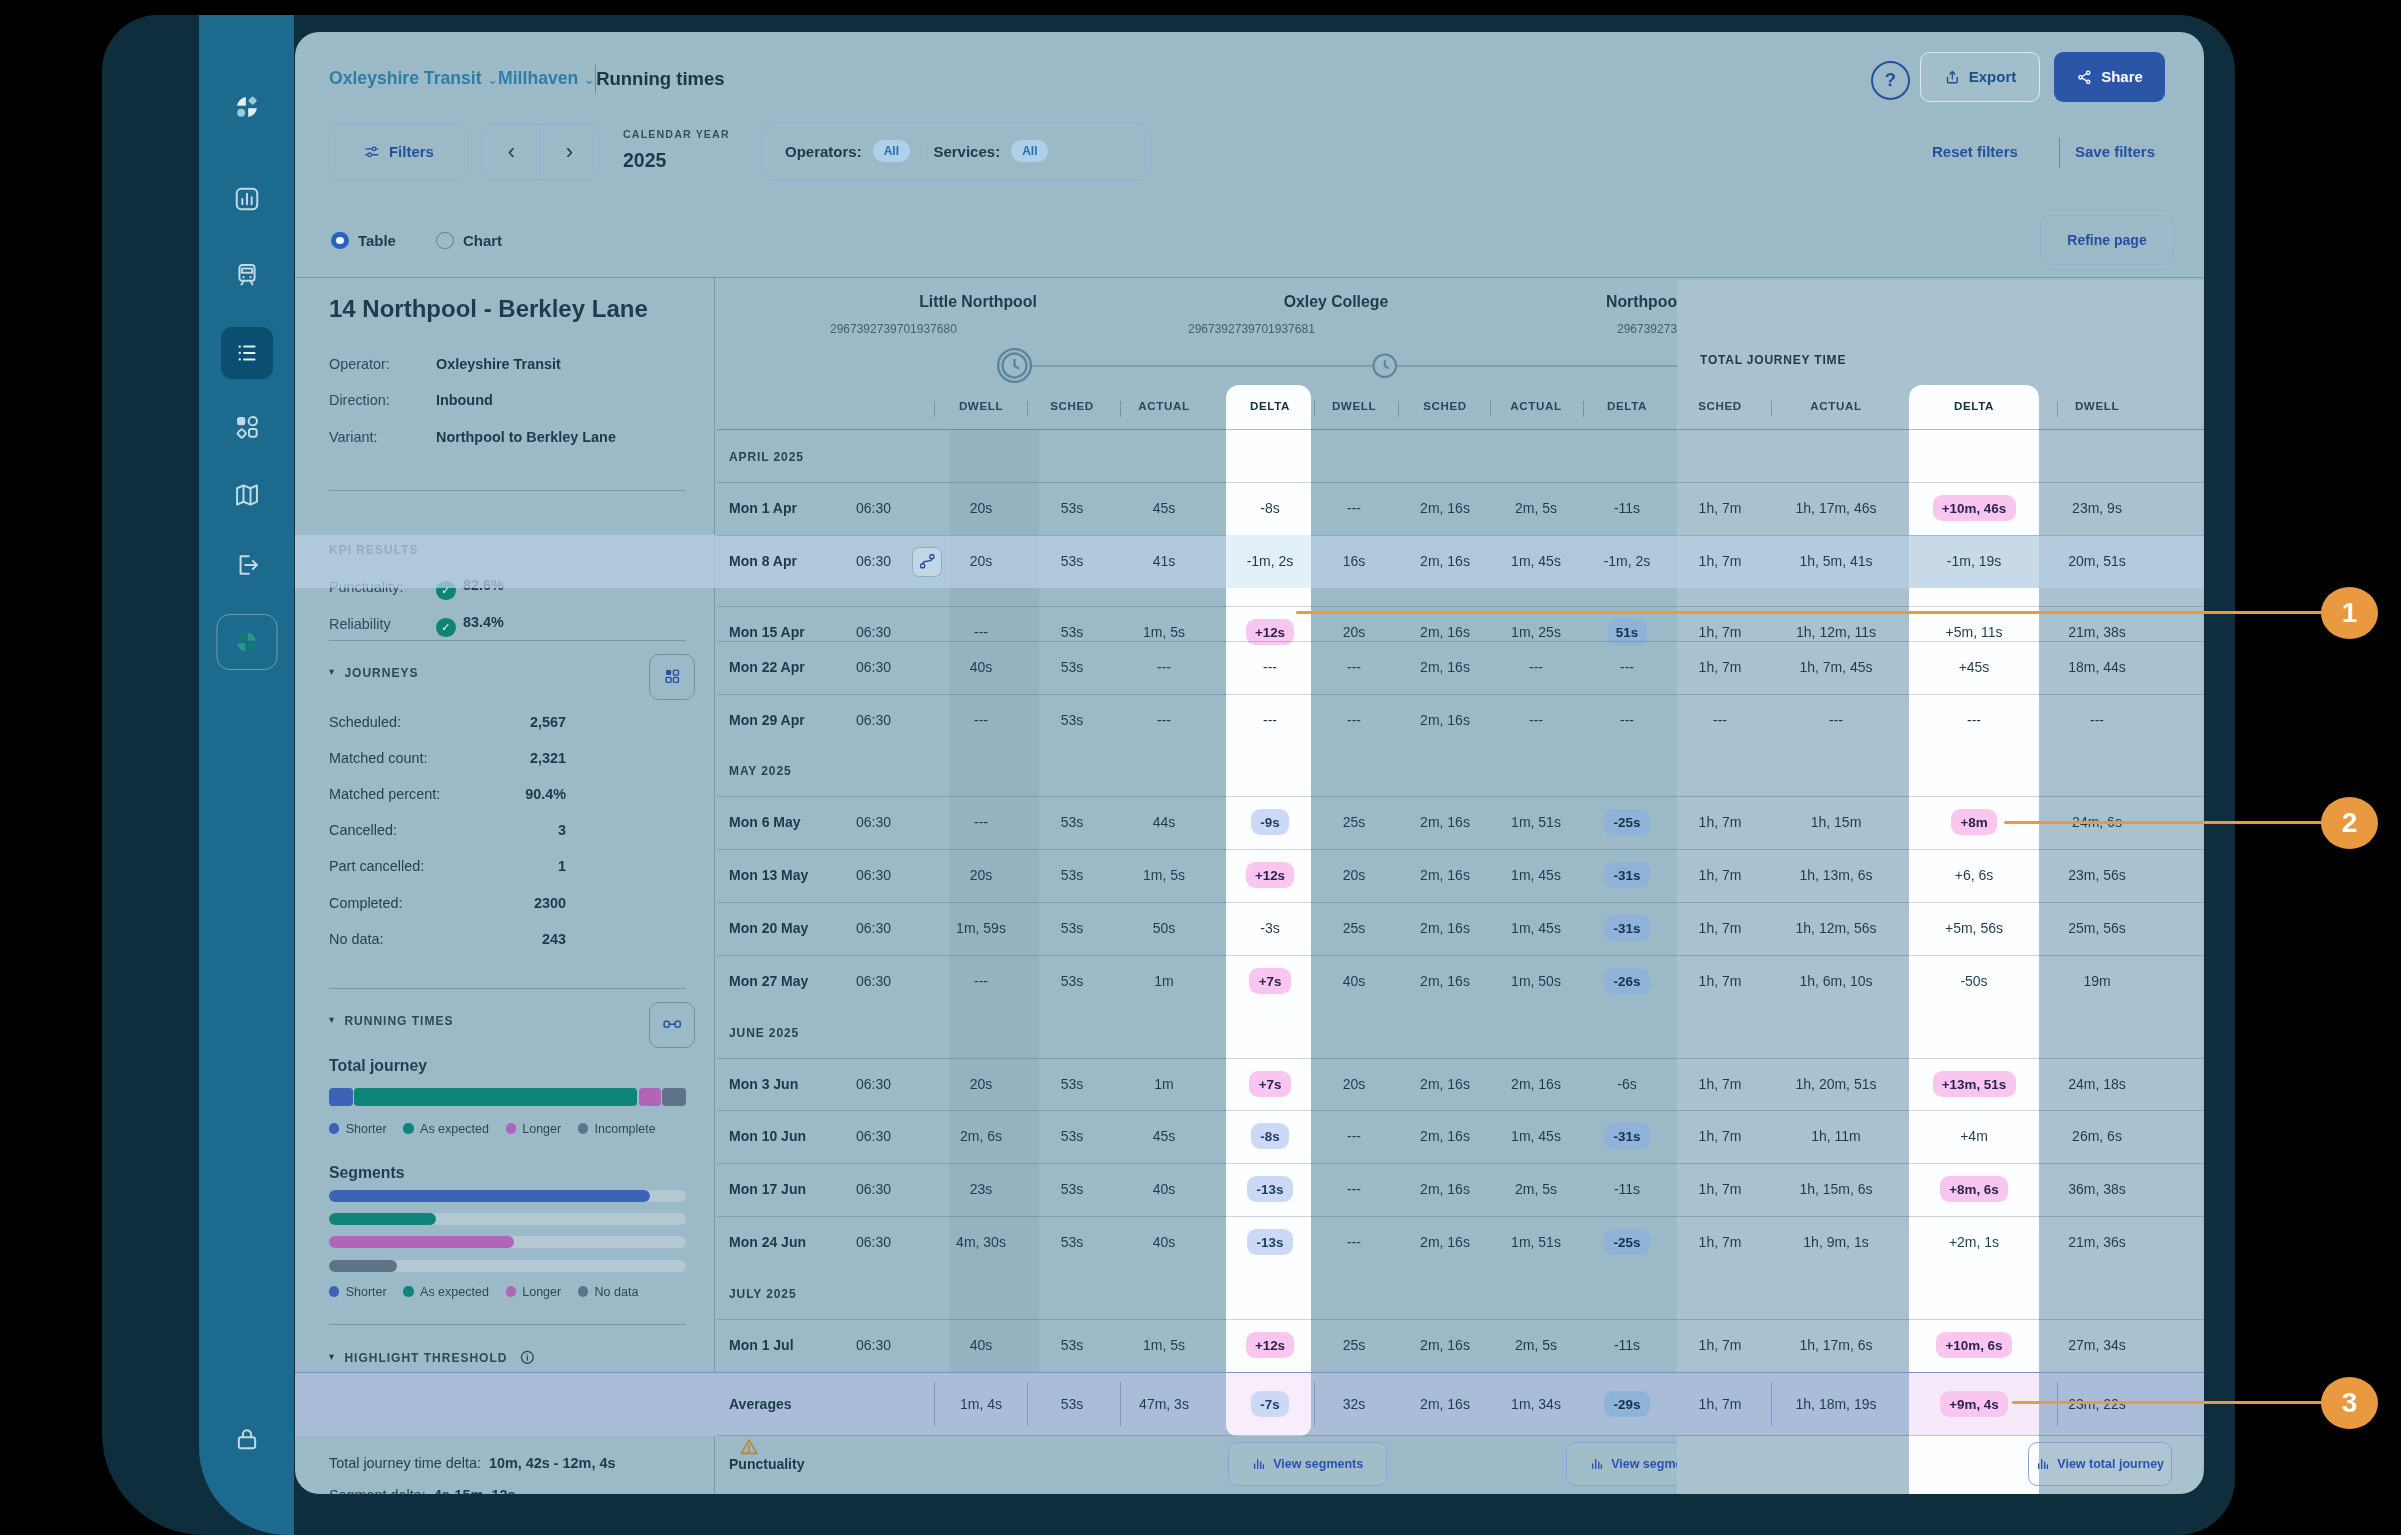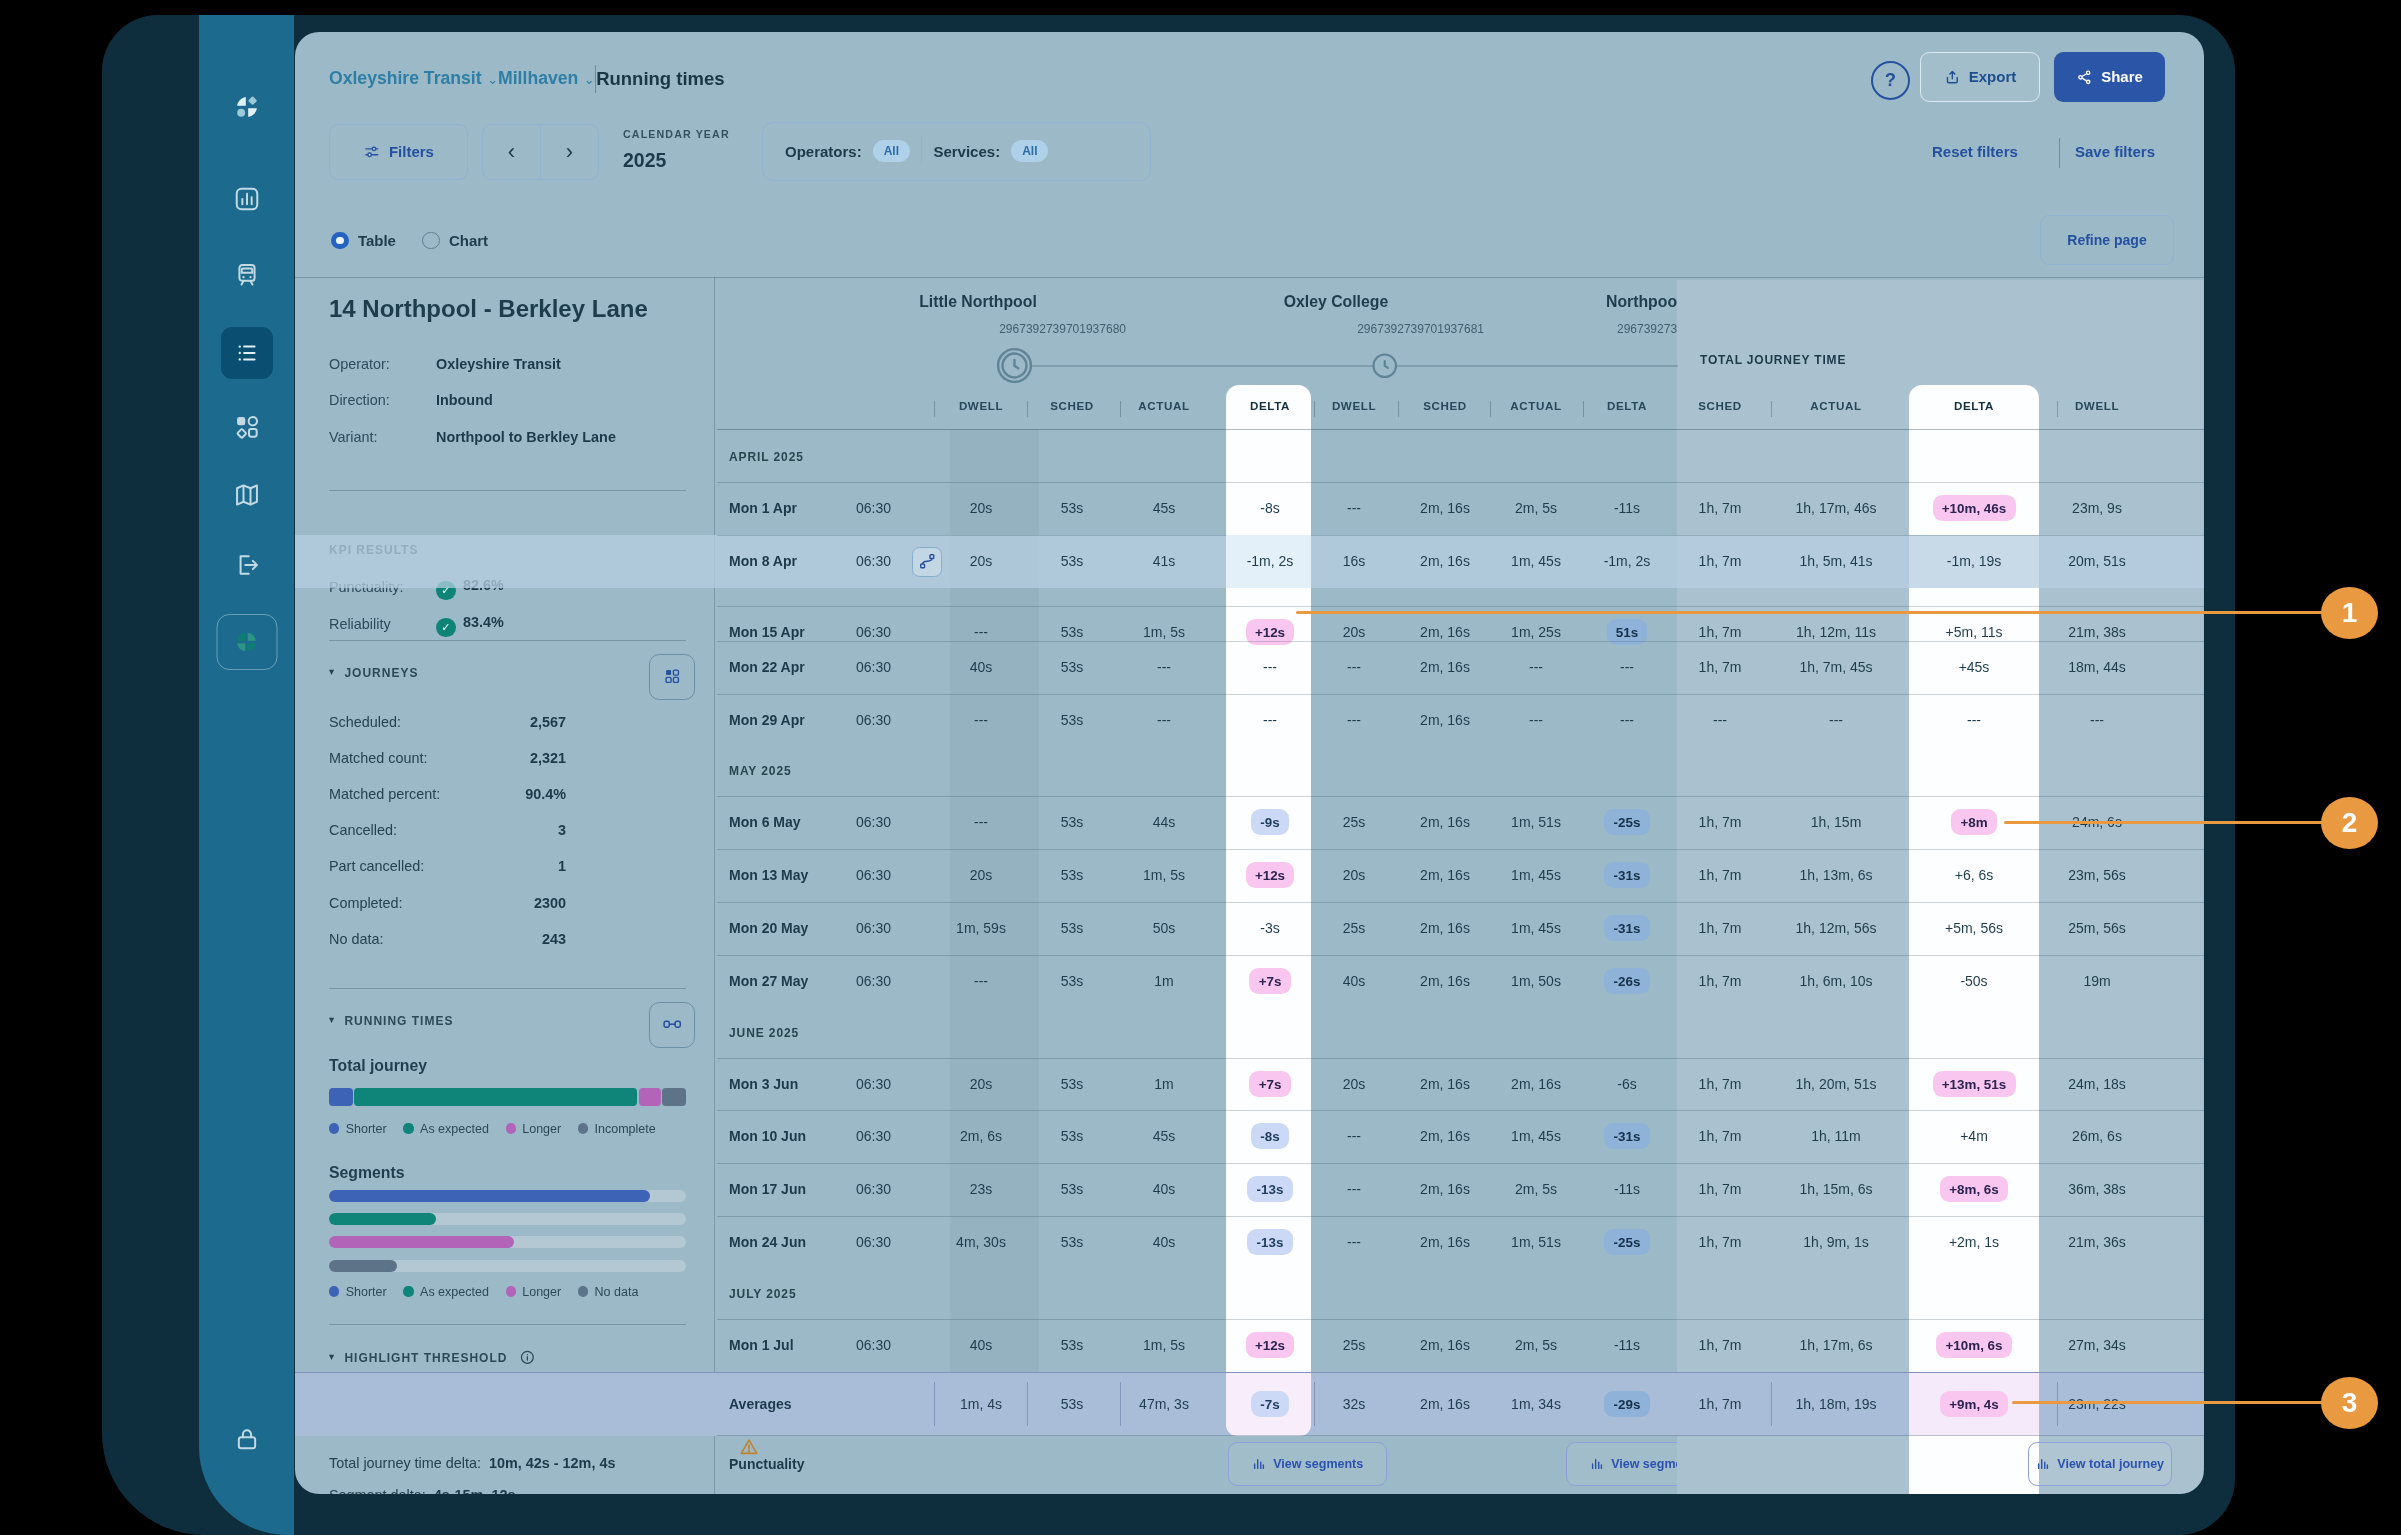--- a/index.html
+++ b/index.html
@@ -42,21 +42,21 @@
   .check{display:inline-flex;width:19.5px;height:19.5px;border-radius:50%;background:#0d8476;color:#fff;font-size:11px;align-items:center;justify-content:center;font-weight:700;margin-right:7.4px;vertical-align:-4.6px;}
   .tri{font-size:10.2px;color:#24434f;margin-right:9.3px;vertical-align:1.9px;}
   .mini-btn{position:absolute;width:44px;height:44px;border:1.4px solid #6b90a3;border-radius:10.2px;display:flex;align-items:center;justify-content:center;}
   .bar-track{position:absolute;height:12px;background:#b3c8d3;border-radius:6.5px;}
   .bar-fill{position:absolute;height:12px;border-radius:6.5px;}
   .legend{position:absolute;display:flex;gap:16.7px;font-size:12.5px;color:#2b4a58;}
   .legend .li{display:flex;align-items:center;gap:6.5px;}
   .ldot{width:10.2px;height:10.2px;border-radius:50%;}
   
   .stopname{position:absolute;width:296px;margin-left:-148px;text-align:center;font-size:15.8px;font-weight:600;color:#1e3c4c;}
-  .stopid{position:absolute;width:296px;margin-left:-148px;text-align:right;font-size:12px;color:#3f606f;}
+  .stopid{position:absolute;width:296px;margin-left:-148px;text-align:left;font-size:12px;color:#3f606f;}
   .thead-cell{position:absolute;width:120px;margin-left:-60px;text-align:center;font-size:11.6px;letter-spacing:0.6px;font-weight:700;color:#27485a;}
   .thead-cell.inband{color:#14303e;}
   .band{position:absolute;background:#fdfeff;}
   .tjt-panel{position:absolute;background:rgba(255,255,255,.14);}
   .trow{position:absolute;left:0;width:1909px;height:53px;}
   .trow .date{position:absolute;left:434px;font-size:14px;color:#1d3a4a;line-height:53px;font-weight:600;}
   .cell{position:absolute;width:130px;margin-left:-65px;text-align:center;font-size:14px;color:#1e3c4c;line-height:53px;white-space:nowrap;}
   .tsection{position:absolute;left:434px;font-size:12px;letter-spacing:0.9px;font-weight:700;color:#28454f;line-height:50px;}
   .chip{display:inline-block;line-height:normal;padding:5.6px 9.3px;border-radius:9.3px;font-size:13.4px;font-weight:600;}
   .chip.pink{background:#f8c6ee;color:#2c2450;}
@@ -200,21 +200,21 @@
       <span class="pill">All</span>
     </div>
     <div class="linklike" style="left:1637px;top:111px;">Reset filters</div>
     <div class="abs" style="left:1764px;top:106px;width:1.4px;height:30px;background:#6d8c9b;"></div>
     <div class="linklike" style="left:1780px;top:111px;">Save filters</div>
 
     <div class="radio" style="left:36px;top:200px;">
       <span class="rdot on"></span>
         <span>Table</span>
     </div>
-    <div class="radio" style="left:127px;top:200px;">
+    <div class="radio" style="left:141px;top:200px;">
       <span class="rdot off"></span>
         <span>Chart</span>
     </div>
     <div class="btn btn-outline" style="left:1745px;top:183px;width:134px;height:50px;font-size:14px;">
         <span>Refine page</span>
       </div>
     <div class="hdivider" style="left:0;top:245px;width:1909px;"></div>
     <div class="vline" style="left:419px;top:245px;height:1217px;background:rgba(30,60,80,.25);width:0.9px;"></div>
 
     <div class="abs" style="left:34px;top:263px;font-size:24px;font-weight:700;color:#1d3d4d;">14 Northpool - Berkley Lane</div>

